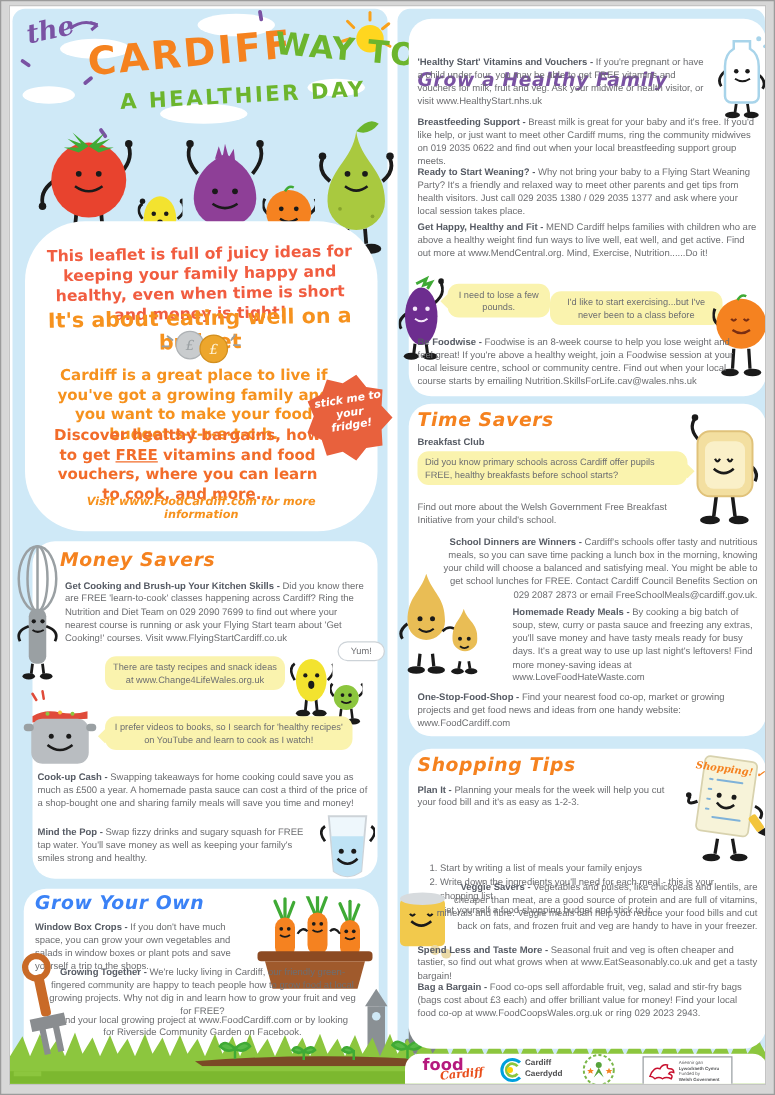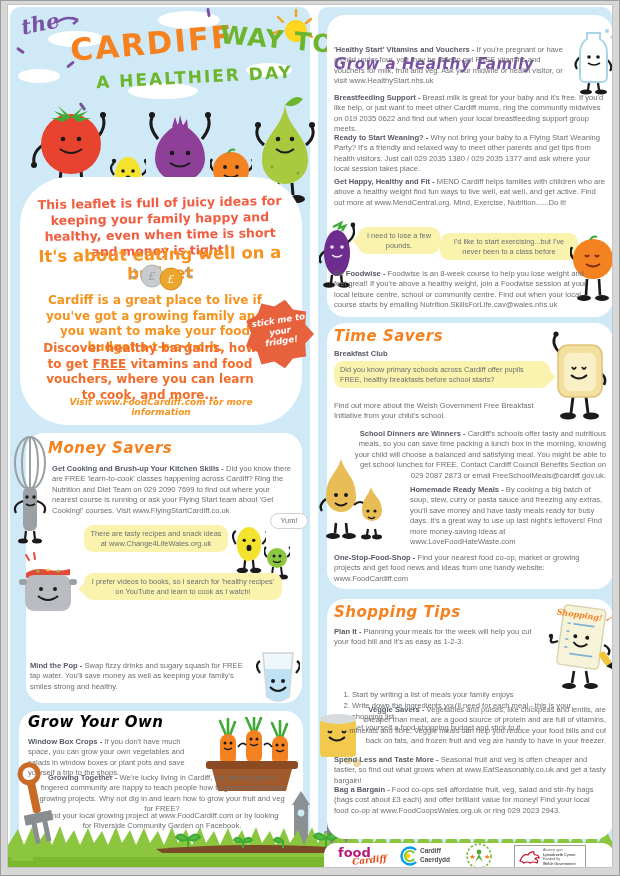--- a/index.html
+++ b/index.html
@@ -3,21 +3,21 @@
 <meta charset="utf-8">
 <style>
   html,body{margin:0;padding:0;}
   body{background:#efefef;font-family:"Liberation Sans",sans-serif;}
   .frame{position:relative;width:618px;height:874px;border:1px solid #9b9b9b;background:#d7d7d7;overflow:hidden;}
   .sheet{position:absolute;left:6px;top:3px;width:606px;height:864px;background:#ffffff;border:1px solid #c4c4c4;box-sizing:border-box;overflow:hidden;}
   .bluebg{position:absolute;background:#cfe9f7;border-radius:10px;}
   .panel{position:absolute;background:#ffffff;border-radius:18px;}
   .cloud{position:absolute;background:#ffffff;border-radius:50%;}
   .h{position:absolute;font-family:"DejaVu Sans",sans-serif;font-weight:700;font-style:italic;font-size:15px;letter-spacing:.5px;}
-  .h-orange{color:#f5821f;} .h-green{color:#000000;} .h-purple{color:#7a52a3;}
+  .h-orange{color:#f5821f;} .h-green{color:#3b82f6;} .h-purple{color:#7a52a3;}
   .para{position:absolute;font-size:7.6px;line-height:1.38;color:#6d6e71;}
   .lead{font-weight:700;color:#565b64;}
   .bubble{position:absolute;background:#faf3ae;border-radius:9px;padding:4px 6px;font-size:7.4px;line-height:1.3;color:#6d6e71;text-align:center;box-sizing:border-box;}
   .tail{position:absolute;width:8px;height:8px;background:#faf3ae;transform:rotate(45deg);}
   .intro-p{position:absolute;text-align:center;font-family:"DejaVu Sans",sans-serif;font-weight:700;}
   .title-word{position:absolute;font-family:"DejaVu Sans",sans-serif;font-weight:700;white-space:nowrap;}
   .chr{position:absolute;}
   .steps{margin:0;padding:0 0 0 14px;font-size:7.6px;line-height:1.45;color:#6d6e71;}
   .dash{position:absolute;background:#7a52a3;border-radius:2px;}
   .logo-box{position:absolute;}
@@ -219,20 +219,21 @@
     <rect x="7" y="24" width="46" height="36" rx="9" fill="#b9bdc1"></rect>
     <rect x="1" y="28" width="8" height="6" rx="3" fill="#9aa0a3"></rect>
         <rect x="51" y="28" width="8" height="6" rx="3" fill="#9aa0a3"></rect>
     <circle cx="23" cy="38" r="2" fill="#1a1a1a"></circle>
         <circle cx="37" cy="38" r="2" fill="#1a1a1a"></circle>
     <path d="M20 45 Q30 53 40 45" fill="none" stroke="#1a1a1a" stroke-width="2"></path>
   </svg>
   <div class="bubble" style="left:76px;top:568px;width:198px;"><span>I prefer videos to books, so I search for 'healthy recipes' on YouTube and learn to cook as I watch!</span></div>
   <i class="tail" style="left:72px;top:580px;"></i>
 
+  <div class="para" style="left:22px;top:612px;width:266px;"><b class="lead">Cook-up Cash - </b><span>Swapping takeaways for home cooking could save you as much as £500 a year. A homemade pasta sauce can cost a third of the price of a shop-bought one and sharing family meals will save you time and money!</span></div>
   <div class="para" style="left:22px;top:656px;width:222px;"><b class="lead">Mind the Pop - </b><span>Swap fizzy drinks and sugary squash for FREE tap water. You'll save money as well as keeping your family's smiles strong and healthy.</span></div>
   <svg class="chr" style="left:248px;top:646px;" width="44" height="60" viewBox="0 0 44 60">
     <path d="M4 22 Q-2 14 4 10" fill="none" stroke="#1a1a1a" stroke-width="2.2"></path>
     <path d="M40 22 Q47 14 41 10" fill="none" stroke="#1a1a1a" stroke-width="2.2"></path>
     <path d="M7 2 L37 2 L33 46 Q22 54 11 46 Z" fill="#eef7fc" stroke="#cdd3d8" stroke-width="1.5"></path>
     <path d="M9 18 L35 18 L33 46 Q22 54 11 46 Z" fill="#bfe3f5"></path>
     <circle cx="17" cy="30" r="2" fill="#1a1a1a"></circle>
         <circle cx="27" cy="30" r="2" fill="#1a1a1a"></circle>
     <path d="M14 36 Q22 44 30 36" fill="none" stroke="#1a1a1a" stroke-width="2"></path>
   </svg>

